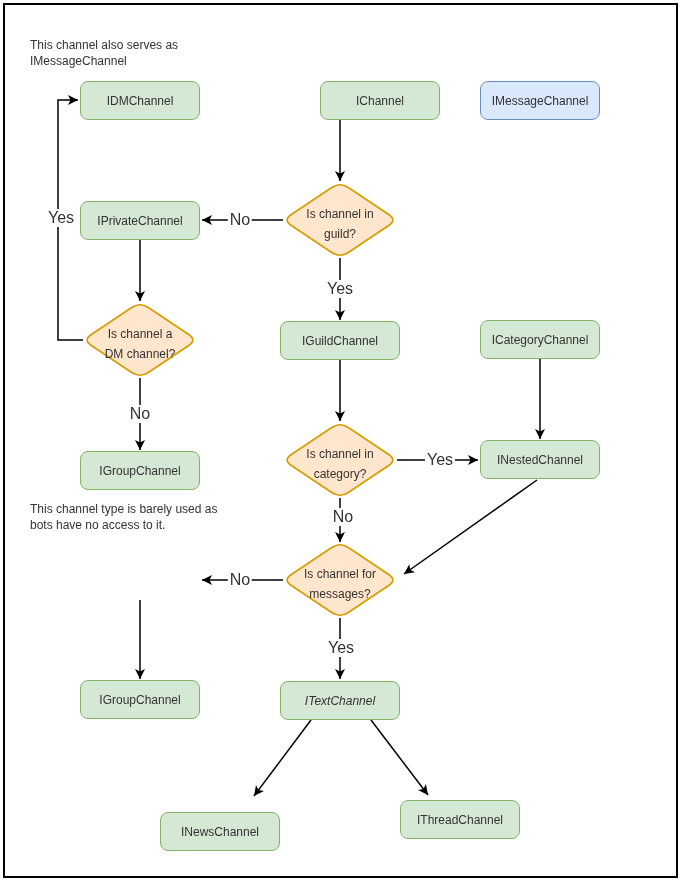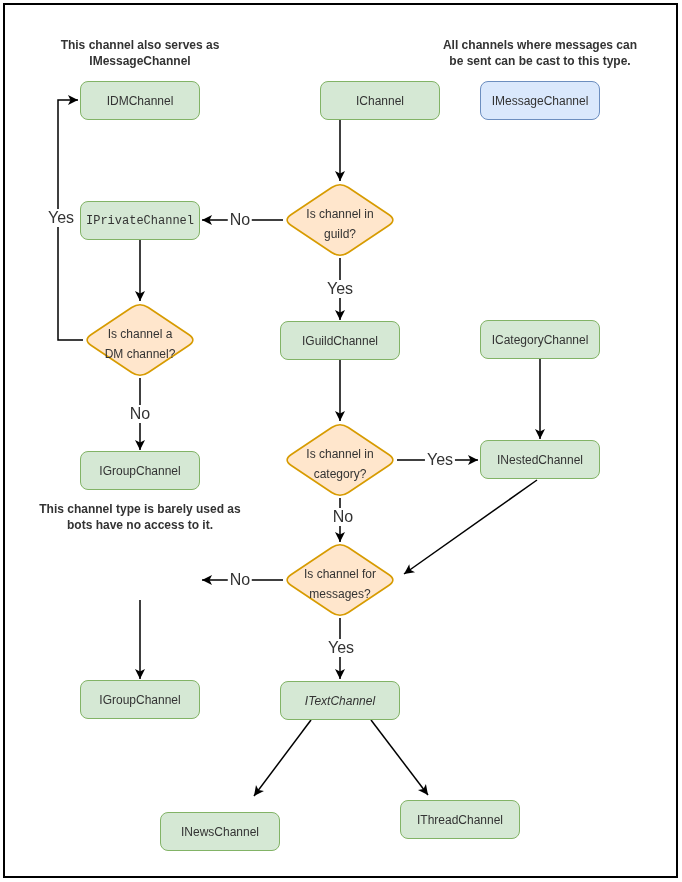--- a/index.html
+++ b/index.html
@@ -29,22 +29,22 @@
     display:flex; align-items:center; justify-content:center;
     font-size:12px; text-align:right; color:var(--text);
   }
   .node.green { background:var(--green-fill); border-color:var(--green-border); }
   .node.blue  { background:var(--blue-fill);  border-color:var(--blue-border);  }
   .diamond-label {
     position:absolute; width:110px; text-align:center;
     font-size:12px; line-height:20px; white-space:pre-line; color:var(--text);
   }
   .note {
-    position:absolute; width:220px; text-align:center;
-    font-size:12px; line-height:16px; white-space:pre-line; color:var(--text);font-weight:bold;
+    position:absolute; width:220px; text-align:left;
+    font-size:12px; line-height:16px; white-space:pre-line; color:var(--text);
   }
   .edge-label {
     position:absolute; transform:translate(-50%,-50%);
     background:var(--background); padding:0 2px;
     font-size:16px; color:var(--text); white-space:nowrap;
   }
 </style>
 </head>
 <body>
 
@@ -75,29 +75,27 @@
     <path class="edge" marker-end="url(#arrow)" d="M371,720 L428,795"></path>
 
     <path class="diamond" transform="translate(340,220)" d="M8.3,-32.5 L48.7,-5.5 Q57,0 48.7,5.5 L8.3,32.5 Q0,38 -8.3,32.5 L-48.7,5.5 Q-57,0 -48.7,-5.5 L-8.3,-32.5 Q0,-38 8.3,-32.5 Z"></path>
     <path class="diamond" transform="translate(140,340)" d="M8.3,-32.5 L48.7,-5.5 Q57,0 48.7,5.5 L8.3,32.5 Q0,38 -8.3,32.5 L-48.7,5.5 Q-57,0 -48.7,-5.5 L-8.3,-32.5 Q0,-38 8.3,-32.5 Z"></path>
     <path class="diamond" transform="translate(340,460)" d="M8.3,-32.5 L48.7,-5.5 Q57,0 48.7,5.5 L8.3,32.5 Q0,38 -8.3,32.5 L-48.7,5.5 Q-57,0 -48.7,-5.5 L-8.3,-32.5 Q0,-38 8.3,-32.5 Z"></path>
     <path class="diamond" transform="translate(340,580)" d="M8.3,-32.5 L48.7,-5.5 Q57,0 48.7,5.5 L8.3,32.5 Q0,38 -8.3,32.5 L-48.7,5.5 Q-57,0 -48.7,-5.5 L-8.3,-32.5 Q0,-38 8.3,-32.5 Z"></path>
   </svg>
 
   <div class="note" style="left:30px; top:37px;">This channel also serves as
 IMessageChannel</div>
-  <div class="note" style="left:430px; top:37px;">All channels where messages can
-be sent can be cast to this type.</div>
   <div class="note" style="left:30px; top:501px;">This channel type is barely used as
 bots have no access to it.</div>
 
   <div class="node green" style="left:80px;  top:81px;">IDMChannel</div>
   <div class="node green" style="left:280px; top:81px;margin-left:40px;">IChannel</div>
   <div class="node blue" style="left:480px; top:81px;">IMessageChannel</div>
-  <div class="node green" style="left:80px;  top:201px;font-family:Liberation Mono, monospace;">IPrivateChannel</div>
+  <div class="node green" style="left:80px;  top:201px;">IPrivateChannel</div>
   <div class="node green" style="left:280px; top:321px;">IGuildChannel</div>
   <div class="node green" style="left:480px; top:320px;">ICategoryChannel</div>
   <div class="node green" style="left:80px;  top:451px;">IGroupChannel</div>
   <div class="node green" style="left:480px; top:440px;">INestedChannel</div>
   <div class="node green" style="left:80px;  top:680px;">IGroupChannel</div>
   <div class="node green" style="left:280px; top:681px;font-style:italic;">ITextChannel</div>
   <div class="node green" style="left:160px; top:800px;margin-top:12px;">INewsChannel</div>
   <div class="node green" style="left:400px; top:800px;">IThreadChannel</div>
 
   <div class="diamond-label" style="left:285px; top:204px;">Is channel in

